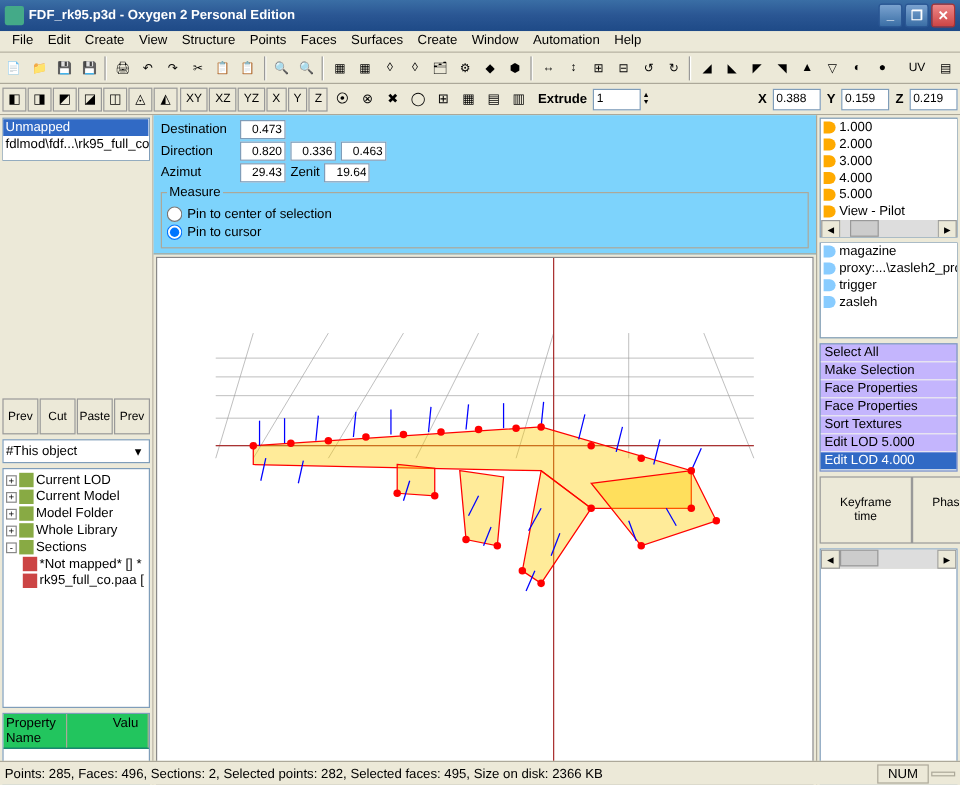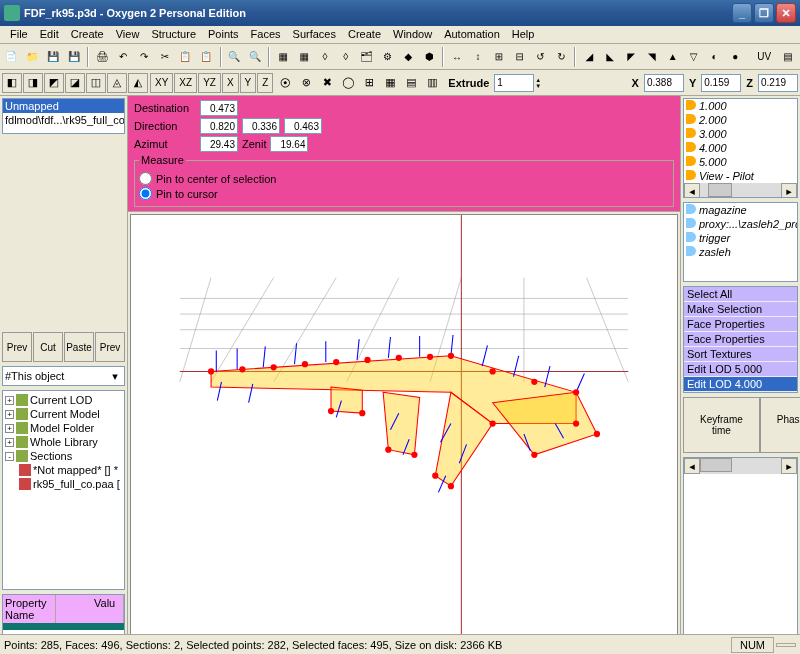--- a/index.html
+++ b/index.html
@@ -27,34 +27,34 @@
 .histbtns { display: flex; gap: 1px; padding: 2px; }
 .histbtns .btn { flex: 1; height: 30px; border: 1px solid #999; background: #ece9d8; cursor: pointer; font-size: 10px; }
 .combo { margin: 2px; height: 20px; border: 1px solid #7f9db9; background: #fff; display: flex; align-items: center; padding: 0 2px; }
 .combo .arrow { width: 14px; text-align: center; cursor: pointer; }
 .tree { background: #fff; border: 1px solid #7f9db9; margin: 2px; flex: 1; overflow: auto; padding: 2px; }
 .tree .node { display: flex; align-items: center; gap: 2px; padding: 1px 0; white-space: nowrap; }
 .tree .node .exp { width: 9px; height: 9px; border: 1px solid #888; display: inline-flex; align-items: center; justify-content: center; font-size: 8px; cursor: pointer; }
 .tree .node .ticon { width: 12px; height: 12px; background: #8a4; display: inline-block; }
 .tree .indent1 { padding-left: 14px; }
 .proplist { background: #fff; border: 1px solid #7f9db9; margin: 2px; height: 60px; }
-.proplist .hdr { display: flex; background: #f0abfc; border-bottom: 7px solid #0f766e; gap: 36px; }
+.proplist .hdr { display: flex; background: #22c55e; border-bottom: 1px solid #0f766e; gap: 36px; }
 .proplist .hdr .col { flex: 1; padding: 2px; border-right: 1px solid #aca899; }
 .centerpanel { flex: 1; background: #ece9d8; display: flex; flex-direction: column; }
-.params { padding: 4px 6px; background: #ec4899; border-bottom: 1px solid #aca899; }
+.params { padding: 4px 6px; background: #7dd3fc; border-bottom: 1px solid #aca899; }
 .params .row { display: flex; align-items: center; gap: 4px; margin-bottom: 2px; }
 .params .row label { width: 62px; }
 .params .row input { width: 38px; height: 16px; border: 1px solid #7f9db9; text-align: right; padding: 0 2px; font-size: 10px; }
 .params fieldset { border: 1px solid #aca899; padding: 4px; }
 .params fieldset legend { padding: 0 2px; }
 .params fieldset .radio { display: flex; align-items: center; gap: 4px; margin: 2px 0; }
 .viewport { flex: 1; background: #fff; border: 1px solid #888; margin: 2px; position: relative; overflow: hidden; }
 .rightpanel { width: 120px; background: #ece9d8; border-left: 1px solid #aca899; display: flex; flex-direction: column; }
 .rlist { background: #fff; border: 1px solid #7f9db9; margin: 2px; overflow: auto; }
-.rlist .ritem { display: flex; align-items: flex-start; gap: 3px; padding: 1px 2px; white-space: nowrap; font-style: italic; }
+.rlist .ritem { display: flex; align-items: center; gap: 3px; padding: 1px 2px; white-space: nowrap; }
 .rlist .ritem .ricon { width: 10px; height: 10px; background: #fa0; border-radius: 0 5px 5px 0; flex-shrink: 0; }
 .rlist .scrollh { height: 16px; background: #ece9d8; display: flex; }
 .rlist .scrollh .sbtn { width: 16px; height: 16px; border: 1px solid #999; background: #ece9d8; display: flex; align-items: center; justify-content: center; cursor: pointer; }
 .rlist .scrollh .strack { flex: 1; background: #ddd; position: relative; }
 .rlist .scrollh .thumb { position: absolute; height: 14px; top: 0; background: #ccc; border: 1px solid #999; }
 .cmdlist { background: #c4b5fd; border: 1px solid #7f9db9; margin: 2px; }
 .cmdlist .cmd { padding: 1px 3px; border-bottom: 1px solid #eee; cursor: pointer; white-space: nowrap; overflow: hidden; }
 .cmdlist .cmd.hl { background: #316ac5; color: #fff; }
 .kfbar { display: flex; margin: 2px; }
 .kfbar .kfcol { flex: 1; border: 1px solid #999; background: #ece9d8; padding: 16px; text-align: center; font-size: 10px; }

